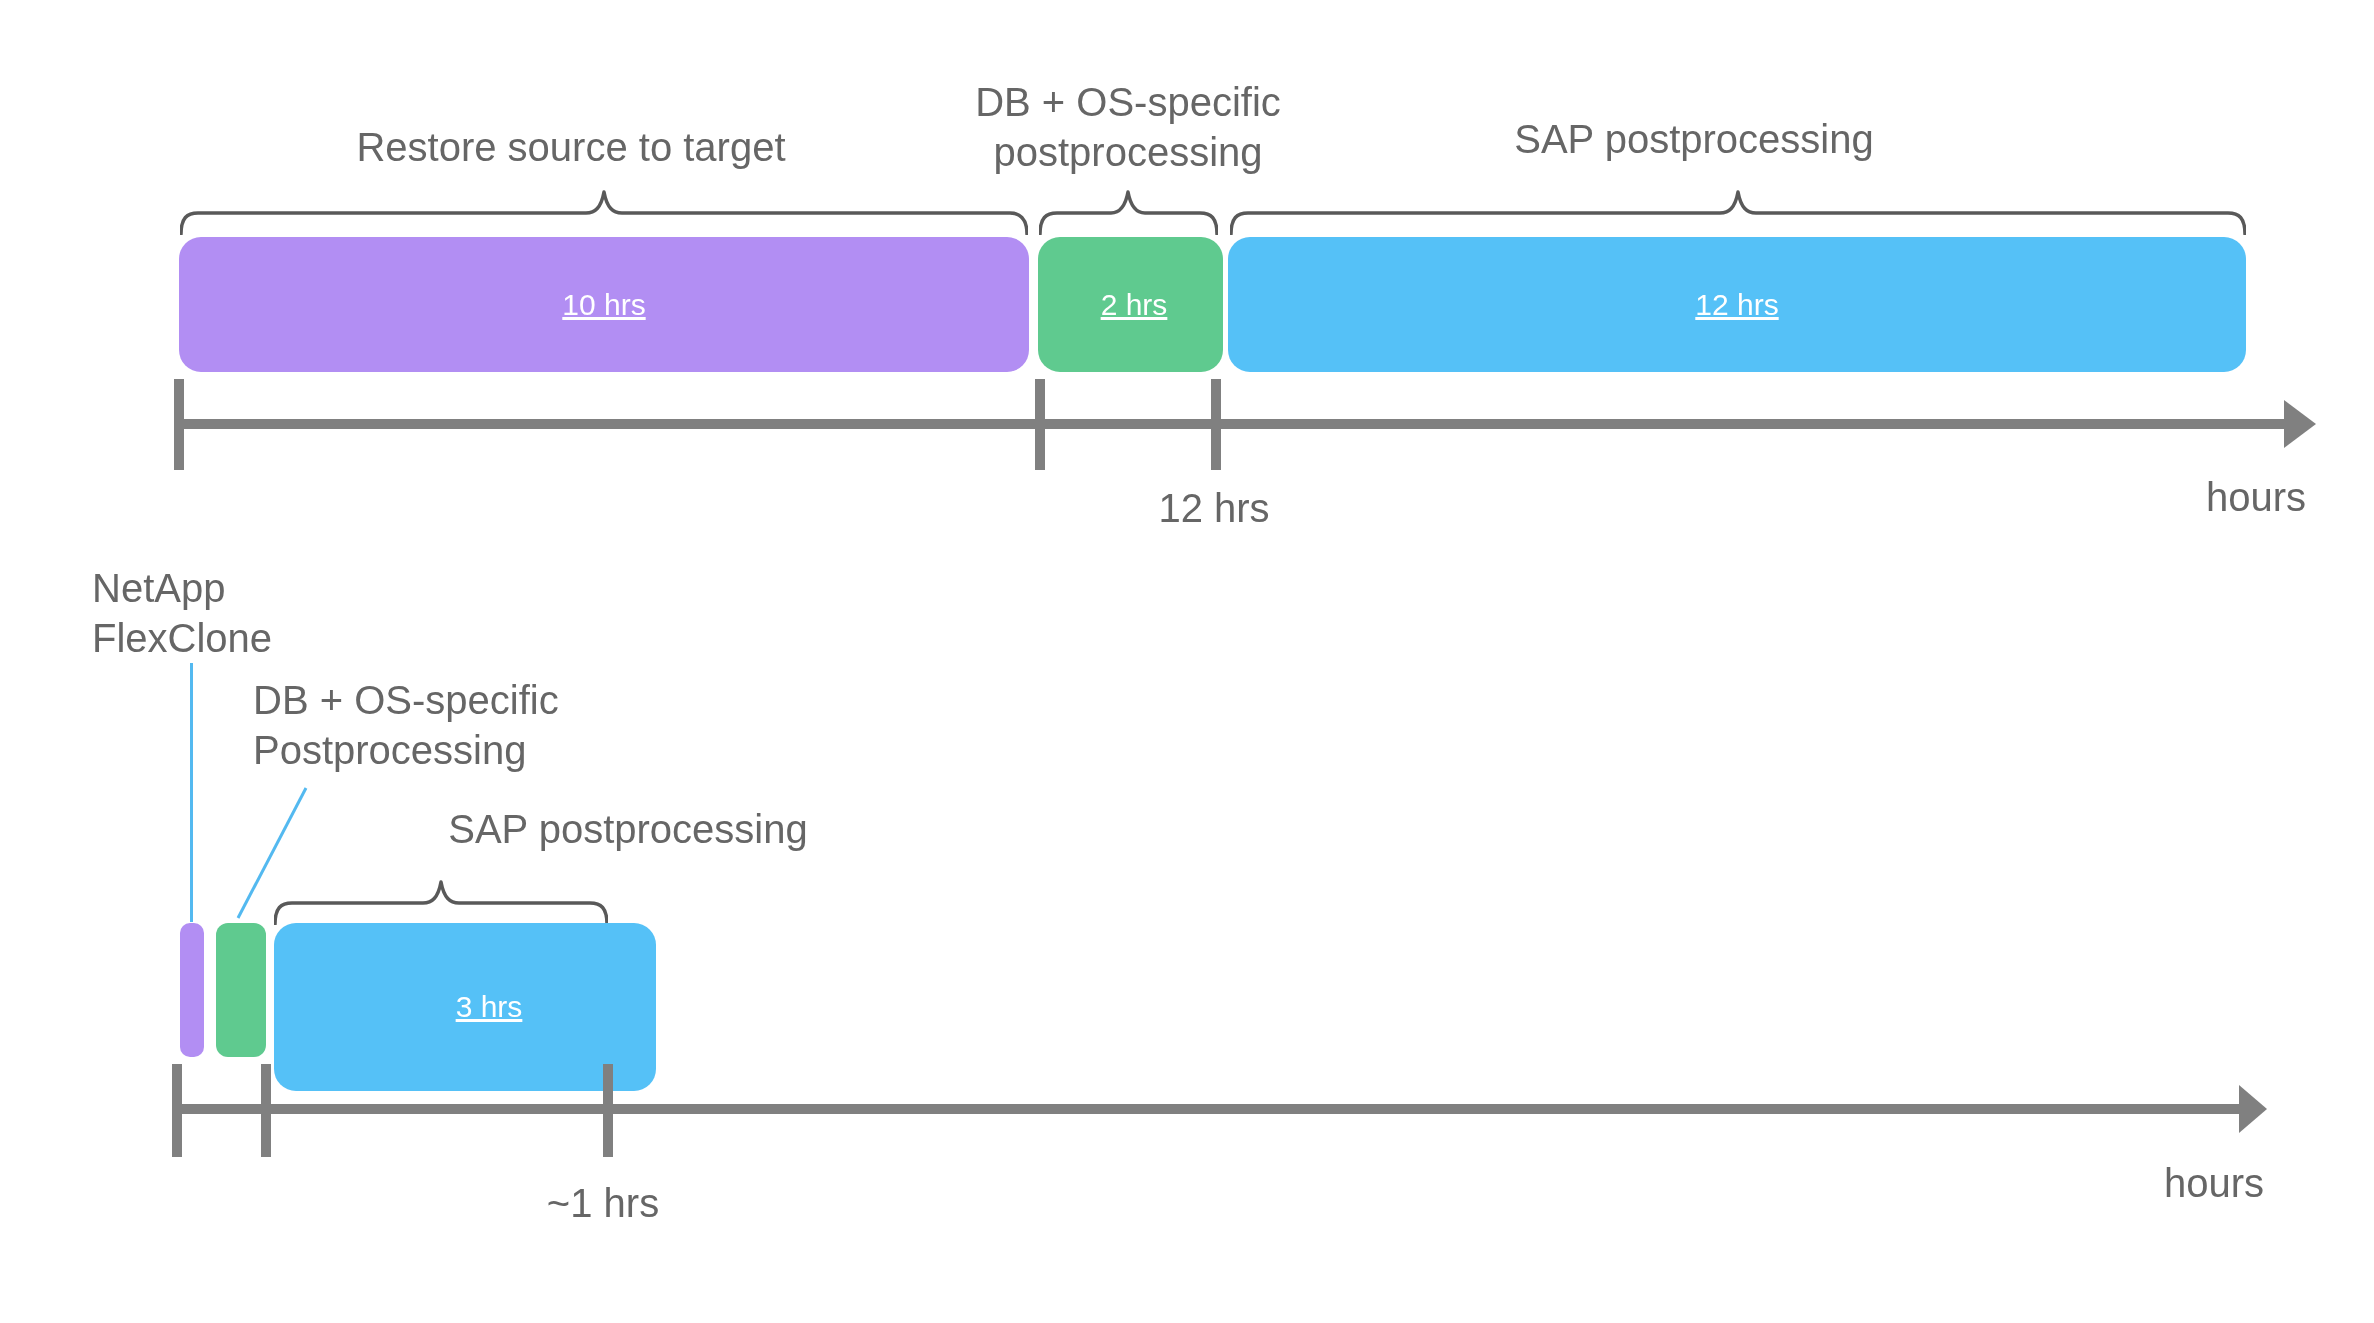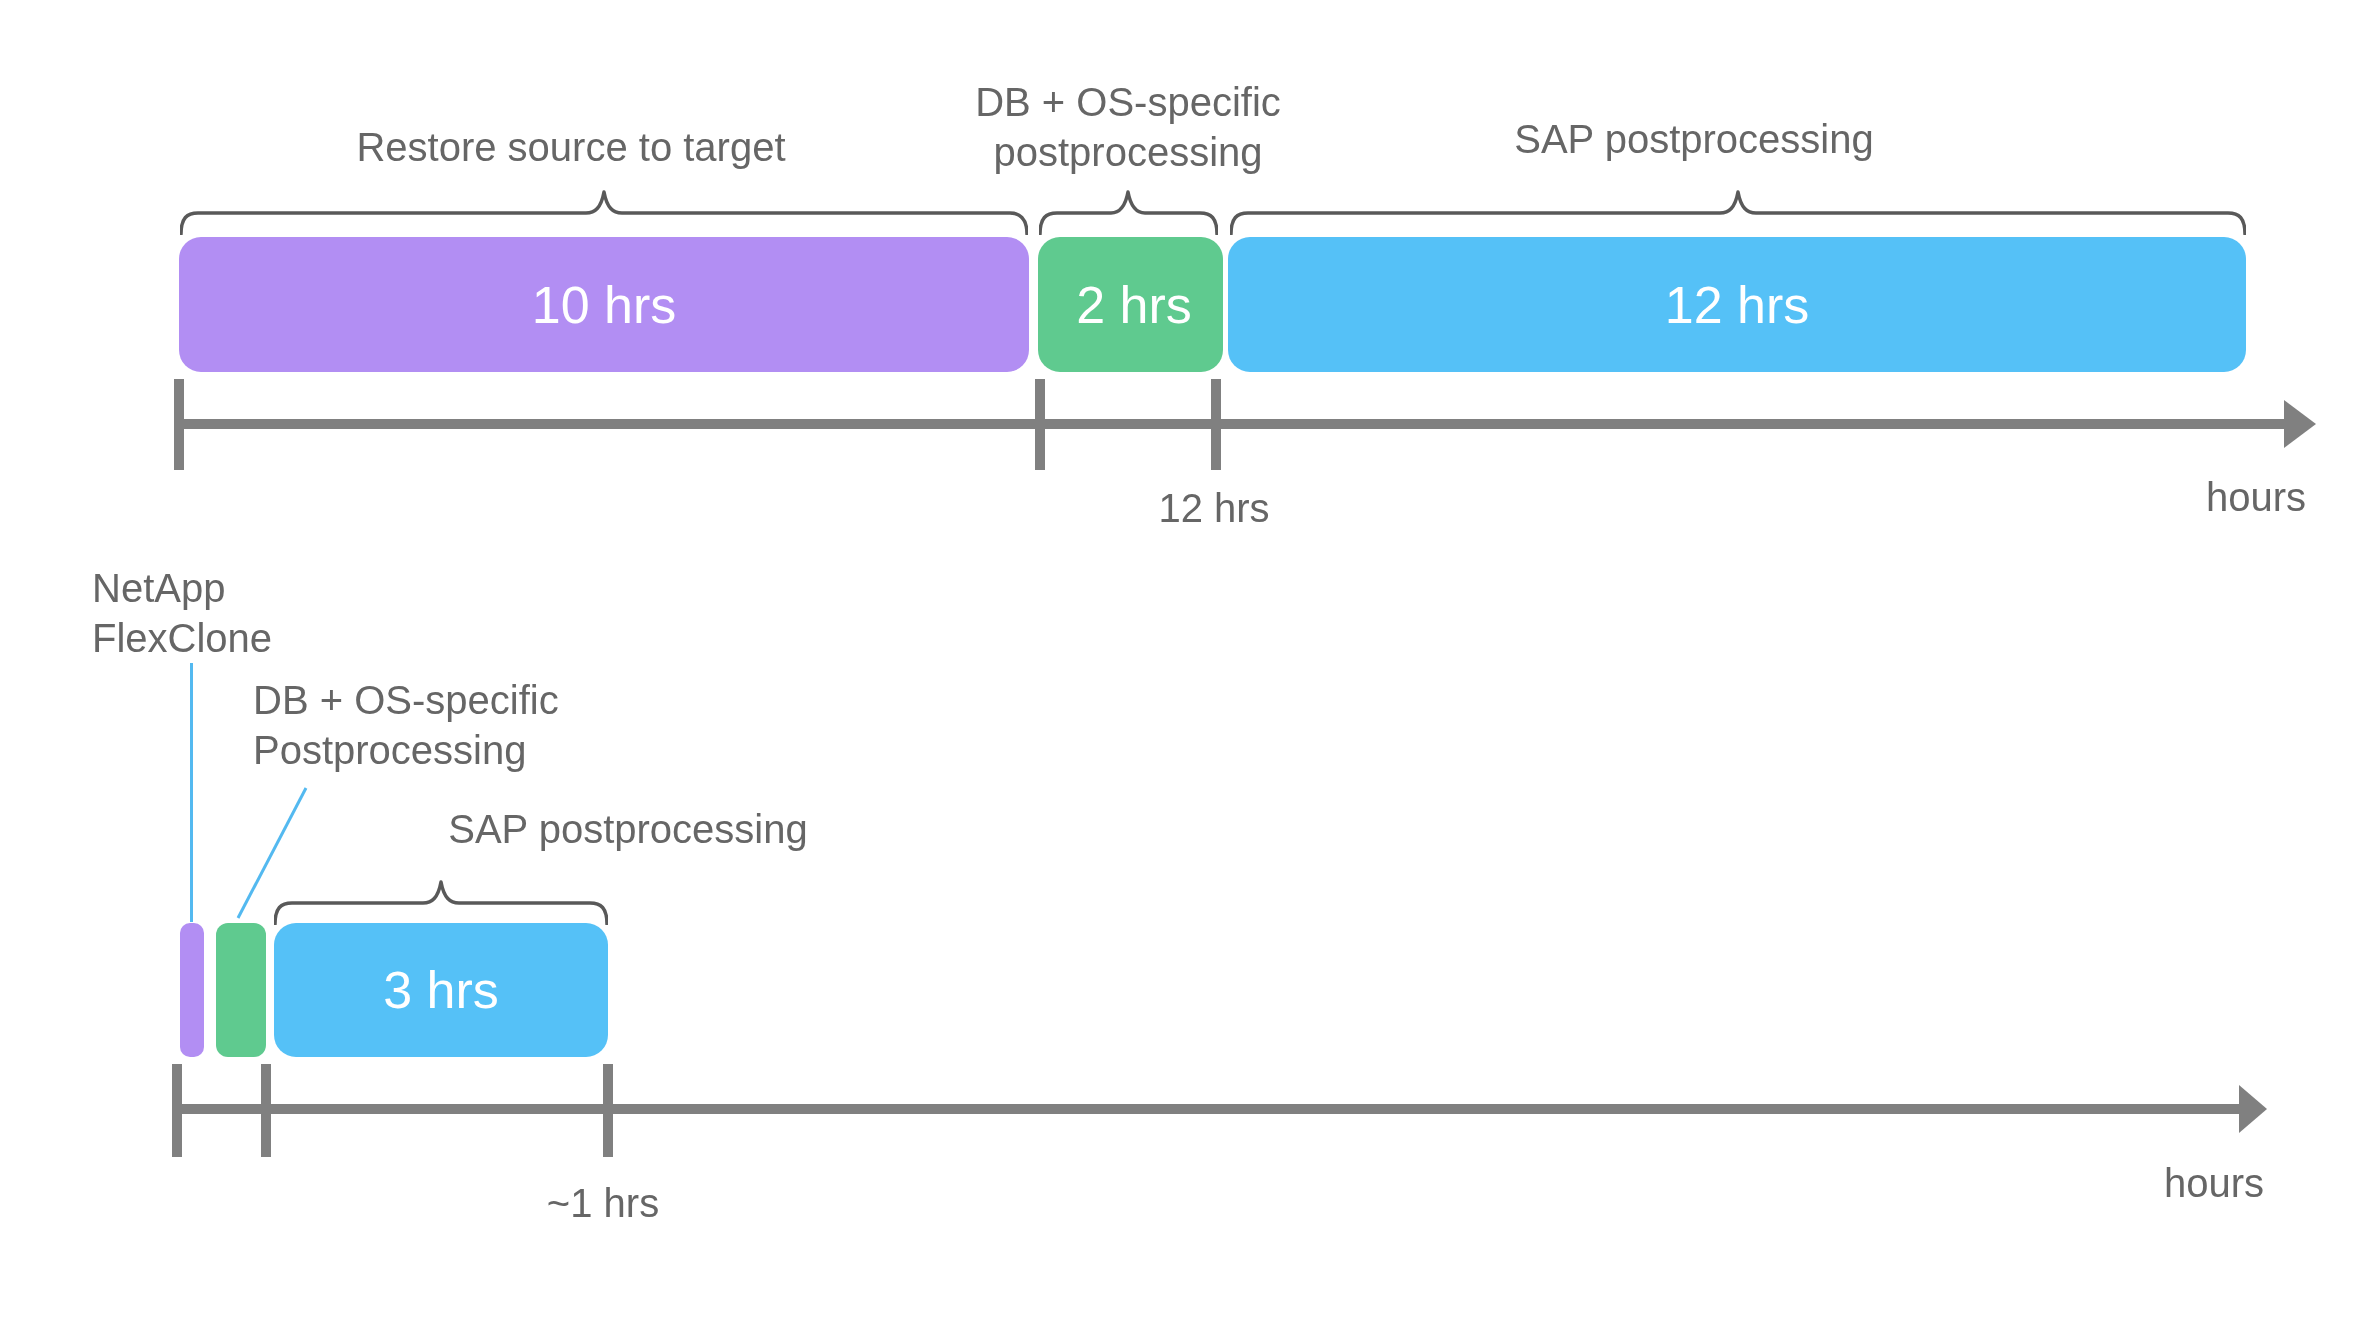--- a/index.html
+++ b/index.html
@@ -15,21 +15,21 @@
   }
   .lbl{
     position:absolute; color:var(--label); font-size:40px; line-height:50px;
     white-space:pre-line;
   }
   .center{text-align:center;}
   .bar{
     position:absolute; border-radius:22px;
     display:flex; align-items:center; justify-content:center;
   }
-  .bar .dur{color:var(--bar_text); font-size:52px;}
+  .bar .dur{color:var(--bar_text); font-size:30px;text-decoration:underline;}
   .brace{position:absolute;}
   .brace path{stroke:var(--brace); stroke-width:3.5; fill:none;
     stroke-linecap:round; stroke-linejoin:round;}
   .axis{position:absolute; left:0; width:2374px; height:110px;}
   .axis .axline{stroke:var(--axis); stroke-width:10;}
   .axis .tick{fill:var(--axis);}
   .axis .head{fill:var(--axis);}
   .leader{position:absolute;}
   .leader line{stroke:var(--leader); stroke-width:3;}
   .fill-purple{background:var(--purple);}
@@ -97,21 +97,21 @@
       <line x1="191.5" y1="13" x2="191.5" y2="272"></line>
       <line x1="306" y1="138" x2="238" y2="268"></line>
     </svg>
 
     <svg class="brace" style="left:274px; top:877px;" width="334" height="48" viewBox="0 0 334 48">
       <path d="M 1 47 C 1 31 7 26 18 26 L 149 26 C 158 26 164 21 167 5 C 170 21 176 26 185 26 L 316 26 C 327 26 333 31 333 47"></path>
     </svg>
 
     <div class="bar fill-purple" style="left:180px; top:923px; width:24px; height:134px; border-radius:10px;"></div>
     <div class="bar fill-green" style="left:216px; top:923px; width:43px; height:134px; border-radius:12px;"></div>
-    <div class="bar fill-blue" style="left:274px; top:923px; width:334px; height:134px;">
+    <div class="bar fill-blue" style="left:274px; top:923px; width:334px; height:168px;padding-left:48px;">
       <span class="dur">3 hrs</span>
     </div>
 
     <svg class="axis" style="top:1055px;" viewBox="0 0 2374 110">
       <line class="axline" x1="177" y1="54" x2="2241" y2="54"></line>
       <rect class="tick" x="172" y="9" width="10" height="93"></rect>
       <rect class="tick" x="261" y="9" width="10" height="93"></rect>
       <rect class="tick" x="603" y="9" width="10" height="93"></rect>
       <polygon class="head" points="2239,30 2239,78 2267,54"></polygon>
     </svg>

